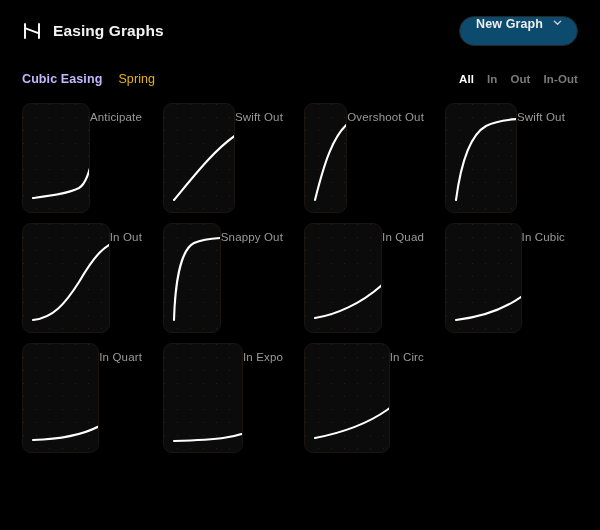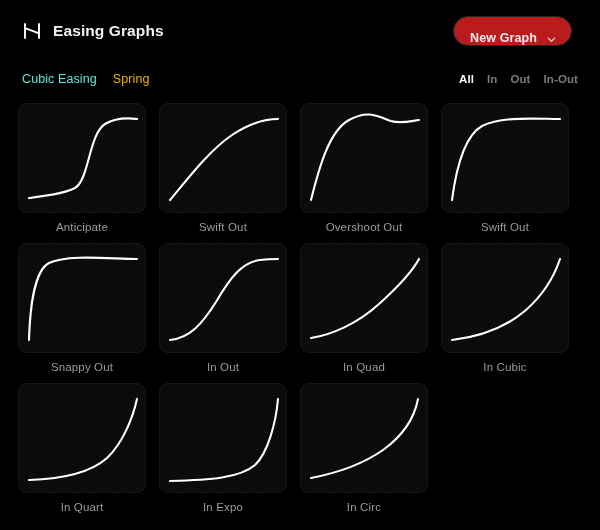--- a/index.html
+++ b/index.html
@@ -14,33 +14,33 @@
     background:#000000;
     position:relative;
   }
 
   
   .header {
     height:62px;
     display:flex;
     align-items:center;
     justify-content:space-between;
-    padding:0 28px 0 22px;
+    padding:0 22px 0 22px;
   }
   .brand { display:flex; align-items:center; gap:11px; }
   .logo-icon { width:20px; height:20px; display:block; flex:none; }
   .brand-title {
     color:#f2f2f2;
     font-size:15.5px;
     font-weight:bold;
     letter-spacing:0.1px;
   }
   .new-graph-btn {
-    display:flex; align-items:flex-end; gap:9px;
-    background:#b91c1c;
+    display:flex; align-items:flex-start; gap:9px;
+    background:#0c4a6e;
     border:1px solid #262626;
     border-radius:17px;
     height:30px;
     padding:0 14px 0 16px;
     cursor:pointer;
   }
   .new-graph-btn .lbl {
     color:#ededed; font-size:12.5px; font-weight:bold; letter-spacing:0.1px;
   }
   .chev { width:11px; height:11px; display:block; }
@@ -54,42 +54,42 @@
     height:28px;
     margin-top:3px;
   }
   .cat-tabs { display:flex; align-items:baseline; gap:16px; }
   .cat-tab {
     font-size:12.5px;
     color:#eab308;
     cursor:pointer;
     letter-spacing:0.1px;
   }
-  .cat-tab.active { color:#5eead4; font-weight:normal; }
+  .cat-tab.active { color:#c4b5fd; font-weight:bold; }
 
   .mode-tabs { display:flex; align-items:baseline; gap:13px; }
   .mode-tab {
     font-size:11.5px;
     color:#7a7a7a;
     cursor:pointer;
     letter-spacing:0.1px;
     font-weight:bold;
   }
   .mode-tab.active { color:#ffffff; font-weight:bold; }
 
   
   .grid {
     display:grid;
     grid-template-columns:repeat(4, 128px);
     column-gap:13px;
     row-gap:10px;
     padding:10px 22px 0 22px;
     justify-content:start;
   }
-  .card { width:120px; display:flex; flex-direction:column; align-items:center; }
+  .card { width:120px; display:flex; flex-direction:row; align-items:flex-start; }
   .plot {
     width:128px; height:110px;
     background:#0b0b0b;
     border:1px solid #1b1512;
     border-radius:9px;
     position:relative;
     overflow:hidden;
     cursor:pointer;
   }
   .plot .dots {
@@ -178,38 +178,38 @@
           <svg viewBox="0 0 128 110">
             <path d="M 10 96 C 14 66, 22 32, 40 22 C 60 12, 94 15, 118 15" stroke="#ffffff" stroke-width="2.1" fill="none" stroke-linecap="round" stroke-linejoin="round"></path>
           </svg>
         </div>
         <div class="card-label">Swift Out</div>
       </div>
       <div class="card">
         <div class="plot">
           <div class="dots"></div>
           <svg viewBox="0 0 128 110">
+            <path d="M 10 96 C 30 94, 42 80, 56 58 C 70 34, 82 18, 100 16 C 108 15, 114 15, 118 15" stroke="#ffffff" stroke-width="2.1" fill="none" stroke-linecap="round" stroke-linejoin="round"></path>
+          </svg>
+        </div>
+        <div class="card-label">In Out</div>
+      </div>
+      <div class="card">
+        <div class="plot">
+          <div class="dots"></div>
+          <svg viewBox="0 0 128 110">
             <path d="M 10 96 C 11 62, 16 26, 30 19 C 50 10, 92 15, 118 15" stroke="#ffffff" stroke-width="2.1" fill="none" stroke-linecap="round" stroke-linejoin="round"></path>
           </svg>
         </div>
         <div class="card-label">Snappy Out</div>
       </div>
       <div class="card">
         <div class="plot">
           <div class="dots"></div>
           <svg viewBox="0 0 128 110">
-            <path d="M 10 96 C 30 94, 42 80, 56 58 C 70 34, 82 18, 100 16 C 108 15, 114 15, 118 15" stroke="#ffffff" stroke-width="2.1" fill="none" stroke-linecap="round" stroke-linejoin="round"></path>
-          </svg>
-        </div>
-        <div class="card-label">In Out</div>
-      </div>
-      <div class="card">
-        <div class="plot">
-          <div class="dots"></div>
-          <svg viewBox="0 0 128 110">
             <path d="M 10 94 C 30 91, 56 80, 78 60 C 98 42, 112 26, 118 15" stroke="#ffffff" stroke-width="2.1" fill="none" stroke-linecap="round" stroke-linejoin="round"></path>
           </svg>
         </div>
         <div class="card-label">In Quad</div>
       </div>
       <div class="card">
         <div class="plot">
           <div class="dots"></div>
           <svg viewBox="0 0 128 110">
             <path d="M 10 96 C 36 93, 62 85, 84 66 C 102 50, 113 30, 118 15" stroke="#ffffff" stroke-width="2.1" fill="none" stroke-linecap="round" stroke-linejoin="round"></path>

